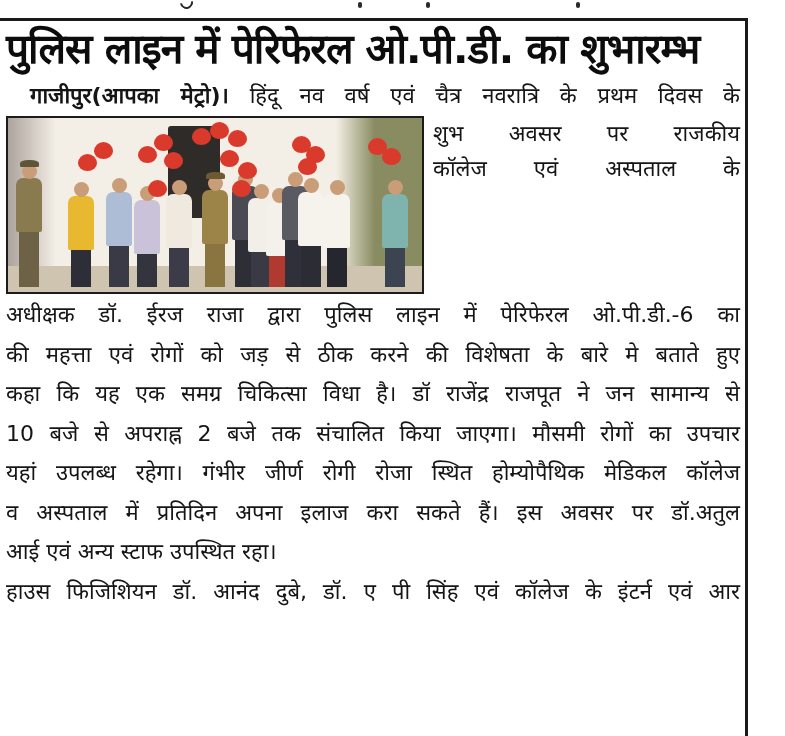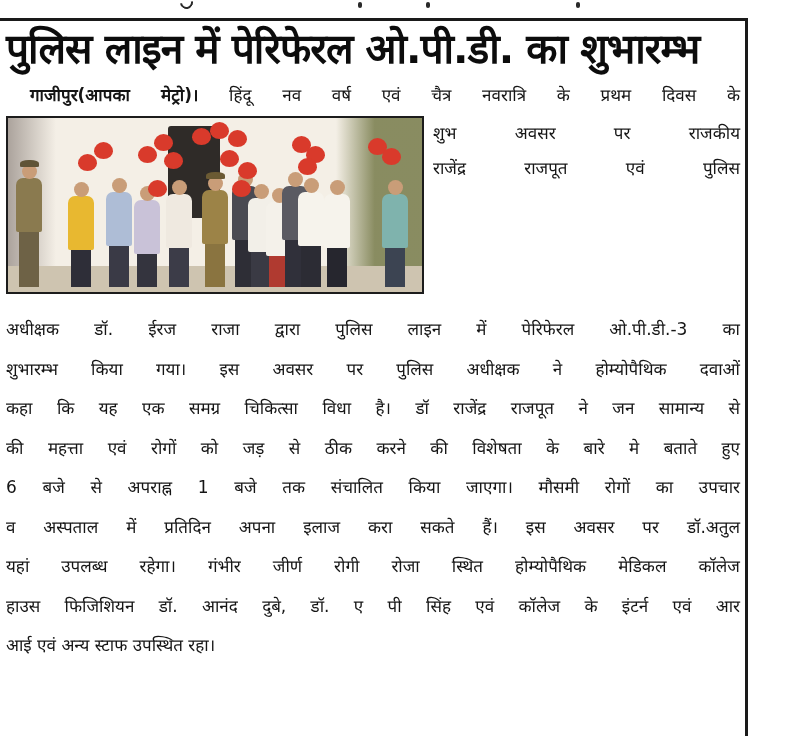--- a/index.html
+++ b/index.html
@@ -52,34 +52,34 @@
     font-size: 41px;
     line-height: 54px;
     font-weight: 700;
     letter-spacing: -1px;
     color: #0c0c0c;
     white-space: nowrap;
     transform: scaleX(0.99);
     transform-origin: left;
   }
 
-  .bodytext { font-size: 17px; color: #151515; }
+  .bodytext { font-size: 22px; color: #151515; }
 
   .line {
     line-height: 39.5px;
     text-align: justify;
     text-align-last: justify;
     white-space: nowrap;
   }
   .line.last { text-align-last: left; }
 
   .intro-line { padding-left: 24px; line-height: 39px; }
   .dateline { font-weight: 700; }
 
-  .media-row { display: flex; gap: 9px; margin: 1px 0 16px 0; }
+  .media-row { display: flex; gap: 9px; margin: 1px 0 1px 0; }
 
   .photo {
     position: relative;
     width: 418px; height: 178px;
     border: 2px solid #1c1c1c;
     flex: 0 0 auto;
     overflow: hidden;
   }
   .photo .stage { position: absolute; inset: 0; }
   .photo-wall   { position: absolute; inset: 0; }
@@ -222,30 +222,29 @@
               <div class="balloon" style="left: 298px; top: 28px; background: rgb(217, 58, 43);"></div>
               <div class="balloon" style="left: 290px; top: 40px; background: rgb(217, 58, 43);"></div>
               <div class="balloon" style="left: 140px; top: 62px; background: rgb(217, 58, 43);"></div>
               <div class="balloon" style="left: 360px; top: 20px; background: rgb(217, 58, 43);"></div>
               <div class="balloon" style="left: 374px; top: 30px; background: rgb(217, 58, 43);"></div>
             </div>
         </div>
 
         <div class="side-col">
           <div class="line">शुभ अवसर पर राजकीय</div>
-          <div class="line">राजेंद्र राजपूत एवं पुलिस</div>
+          <div class="line">कॉलेज एवं अस्पताल के</div>
         </div>
       </div>
 
       <div>
-        <div class="line">अधीक्षक डॉ. ईरज राजा द्वारा पुलिस लाइन में पेरिफेरल ओ.पी.डी.-3 का</div>
-        <div class="line">शुभारम्भ किया गया। इस अवसर पर पुलिस अधीक्षक ने होम्योपैथिक दवाओं</div>
+        <div class="line">अधीक्षक डॉ. ईरज राजा द्वारा पुलिस लाइन में पेरिफेरल ओ.पी.डी.-6 का</div>
+        <div class="line">की महत्ता एवं रोगों को जड़ से ठीक करने की विशेषता के बारे मे बताते हुए</div>
         <div class="line">कहा कि यह एक समग्र चिकित्सा विधा है। डॉ राजेंद्र राजपूत ने जन सामान्य से</div>
-        <div class="line">की महत्ता एवं रोगों को जड़ से ठीक करने की विशेषता के बारे मे बताते हुए</div>
-        <div class="line">6 बजे से अपराह्न 1 बजे तक संचालित किया जाएगा। मौसमी रोगों का उपचार</div>
+        <div class="line">10 बजे से अपराह्न 2 बजे तक संचालित किया जाएगा। मौसमी रोगों का उपचार</div>
+        <div class="line">यहां उपलब्ध रहेगा। गंभीर जीर्ण रोगी रोजा स्थित होम्योपैथिक मेडिकल कॉलेज</div>
         <div class="line">व अस्पताल में प्रतिदिन अपना इलाज करा सकते हैं। इस अवसर पर डॉ.अतुल</div>
-        <div class="line">यहां उपलब्ध रहेगा। गंभीर जीर्ण रोगी रोजा स्थित होम्योपैथिक मेडिकल कॉलेज</div>
+        <div class="line last">आई एवं अन्य स्टाफ उपस्थित रहा।</div>
         <div class="line">हाउस फिजिशियन डॉ. आनंद दुबे, डॉ. ए पी सिंह एवं कॉलेज के इंटर्न एवं आर</div>
-        <div class="line last">आई एवं अन्य स्टाफ उपस्थित रहा।</div>
       </div>
     </div>
   </div>
 </div>
 
 </body></html>

